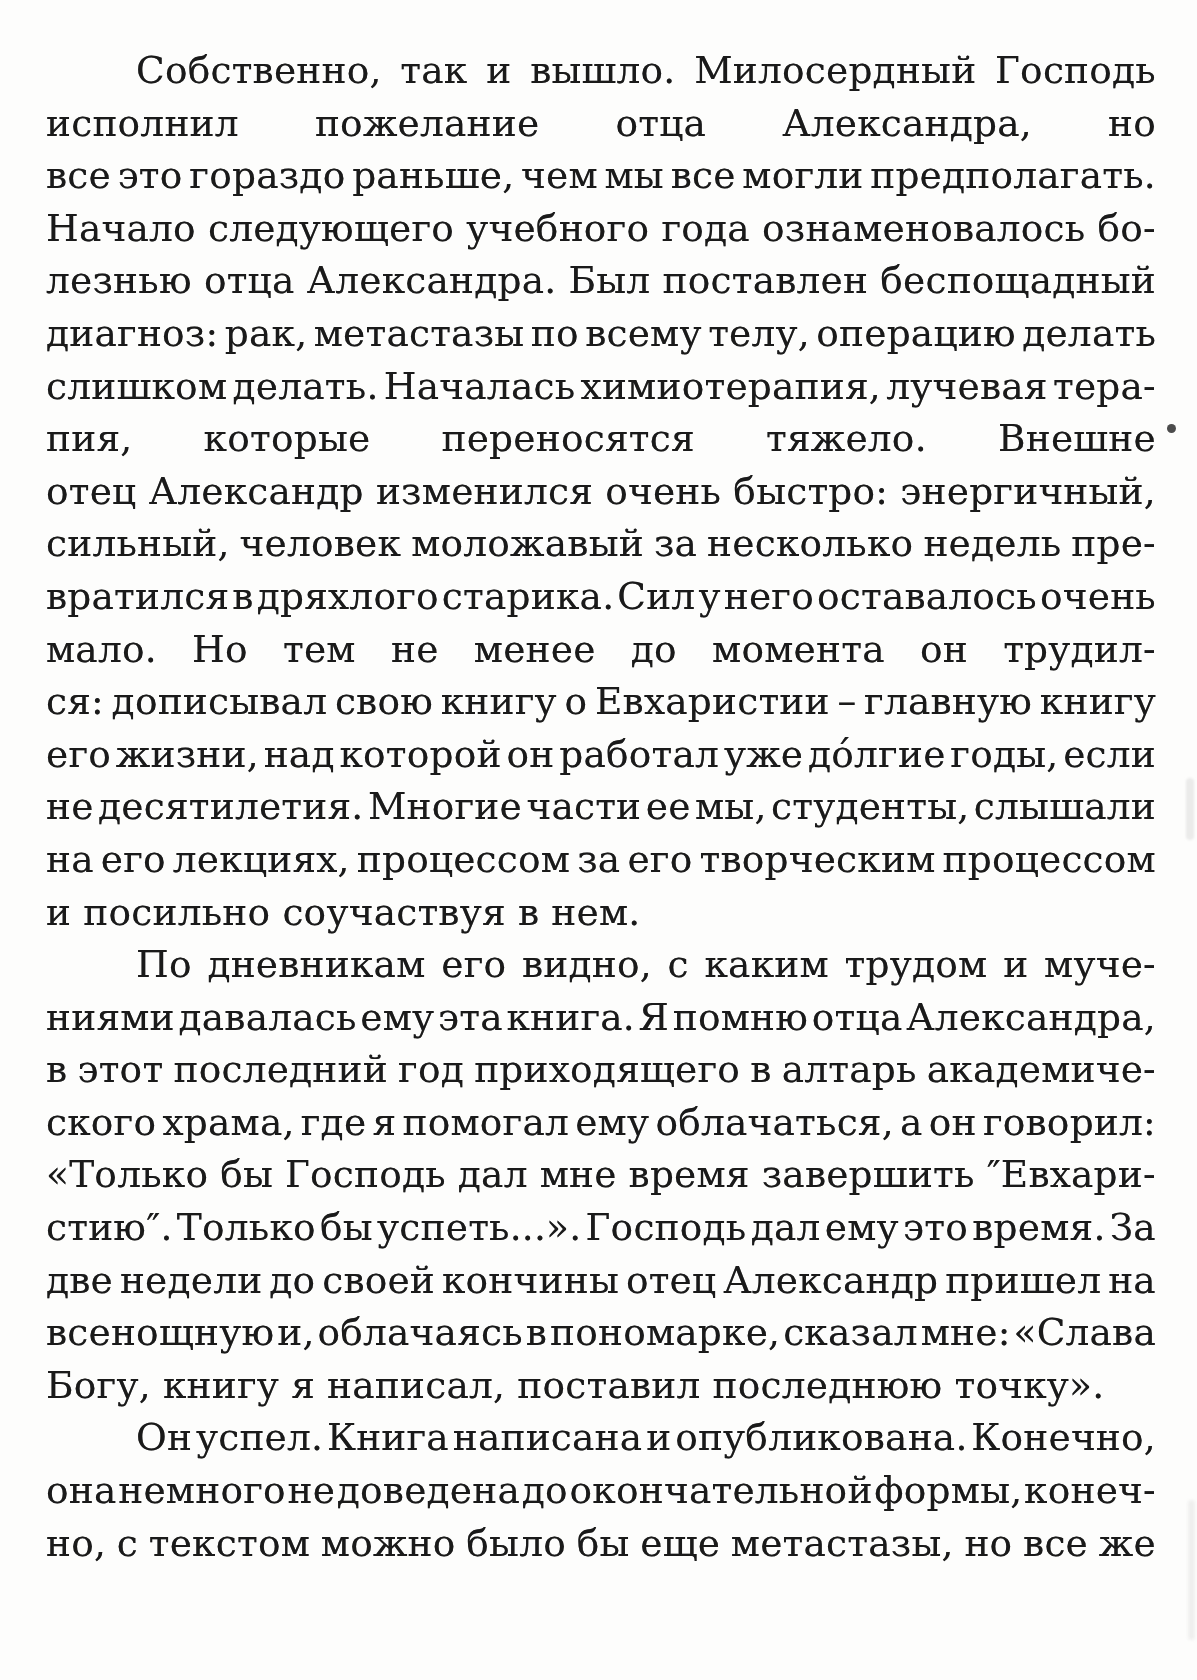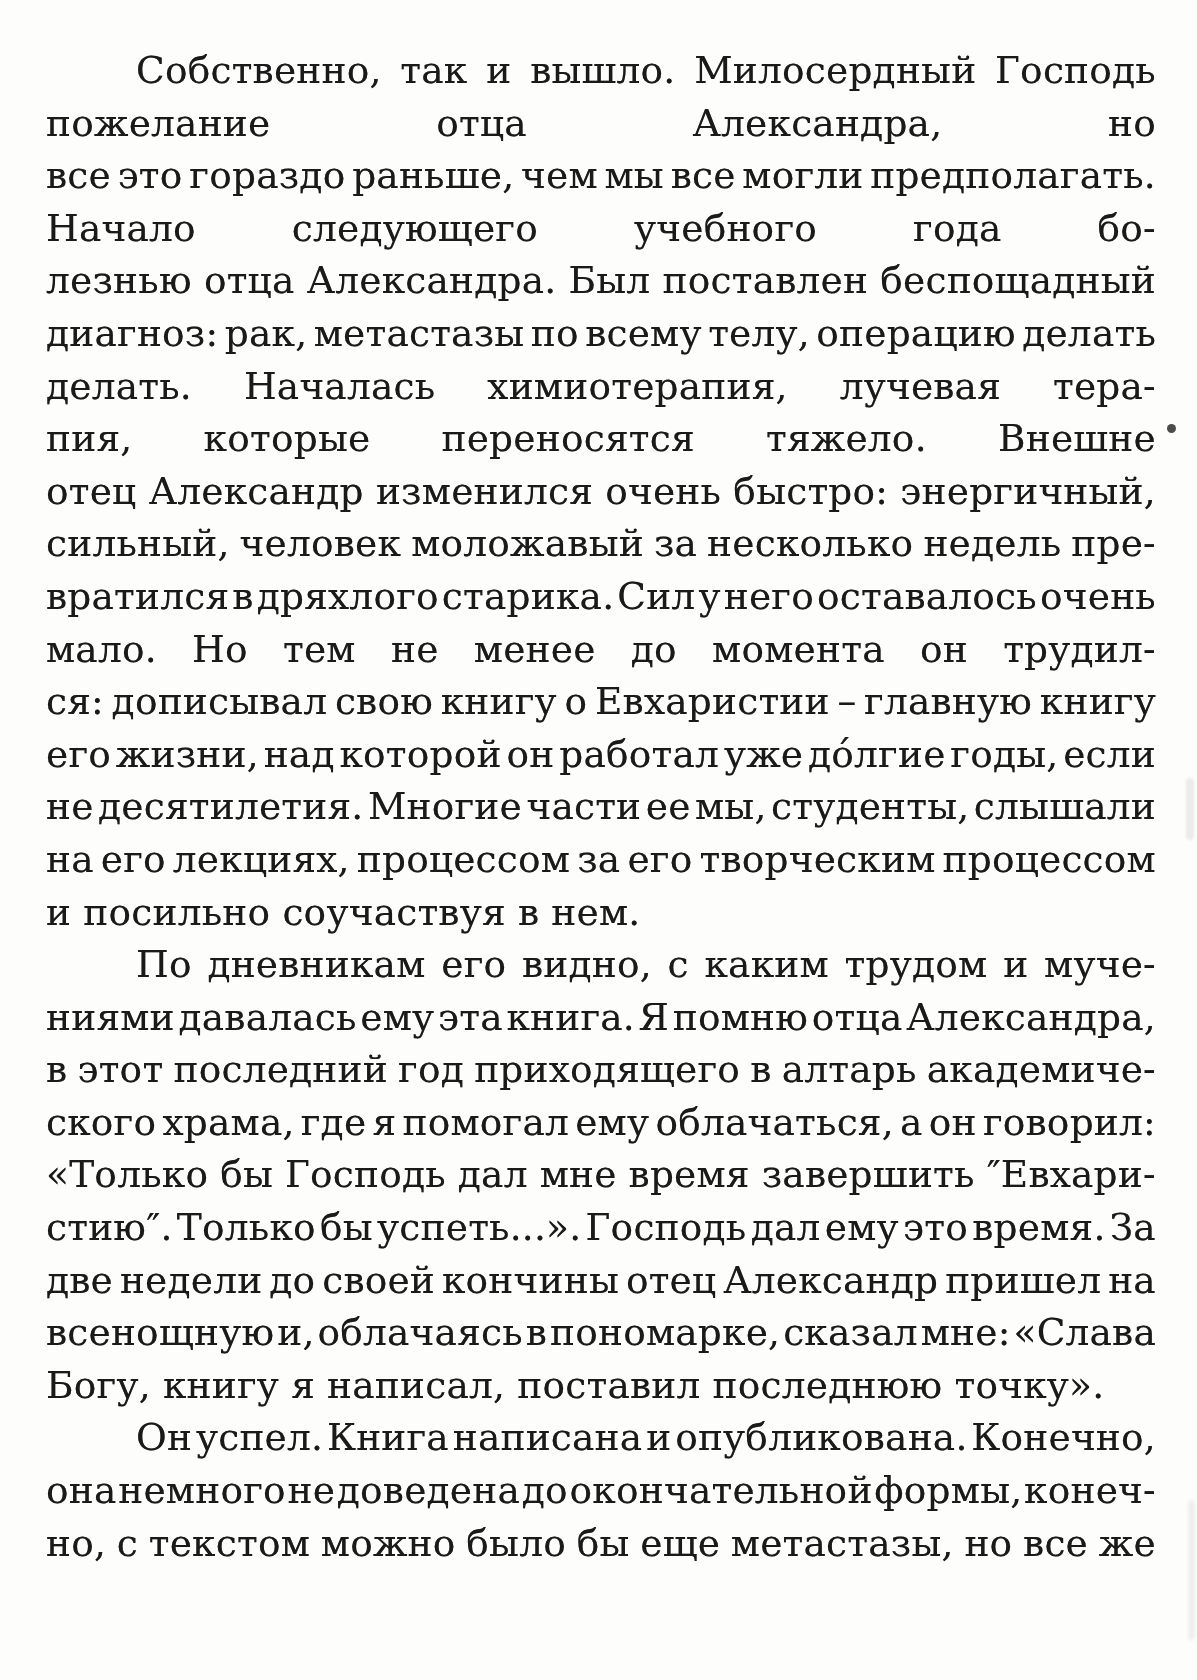--- a/index.html
+++ b/index.html
@@ -70,20 +70,21 @@
       <div class="paragraph">
         <div class="line indent just">
           <span>Собственно,</span>
           <span>так</span>
           <span>и</span>
           <span>вышло.</span>
           <span>Милосердный</span>
           <span>Господь</span>
         </div>
         <div class="line just">
+          <span>исполнил</span>
           <span>пожелание</span>
           <span>отца</span>
           <span>Александра,</span>
           <span>но</span>
         </div>
         <div class="line just">
           <span>все</span>
           <span>это</span>
           <span>гораздо</span>
           <span>раньше,</span>
@@ -91,20 +92,21 @@
           <span>мы</span>
           <span>все</span>
           <span>могли</span>
           <span>предполагать.</span>
         </div>
         <div class="line just">
           <span>Начало</span>
           <span>следующего</span>
           <span>учебного</span>
           <span>года</span>
+          <span>ознаменовалось</span>
           <span>бо-</span>
         </div>
         <div class="line just">
           <span>лезнью</span>
           <span>отца</span>
           <span>Александра.</span>
           <span>Был</span>
           <span>поставлен</span>
           <span>беспощадный</span>
         </div>
@@ -112,20 +114,21 @@
           <span>диагноз:</span>
           <span>рак,</span>
           <span>метастазы</span>
           <span>по</span>
           <span>всему</span>
           <span>телу,</span>
           <span>операцию</span>
           <span>делать</span>
         </div>
         <div class="line just">
+          <span>слишком</span>
           <span>делать.</span>
           <span>Началась</span>
           <span>химиотерапия,</span>
           <span>лучевая</span>
           <span>тера-</span>
         </div>
         <div class="line just">
           <span>пия,</span>
           <span>которые</span>
           <span>переносятся</span>

